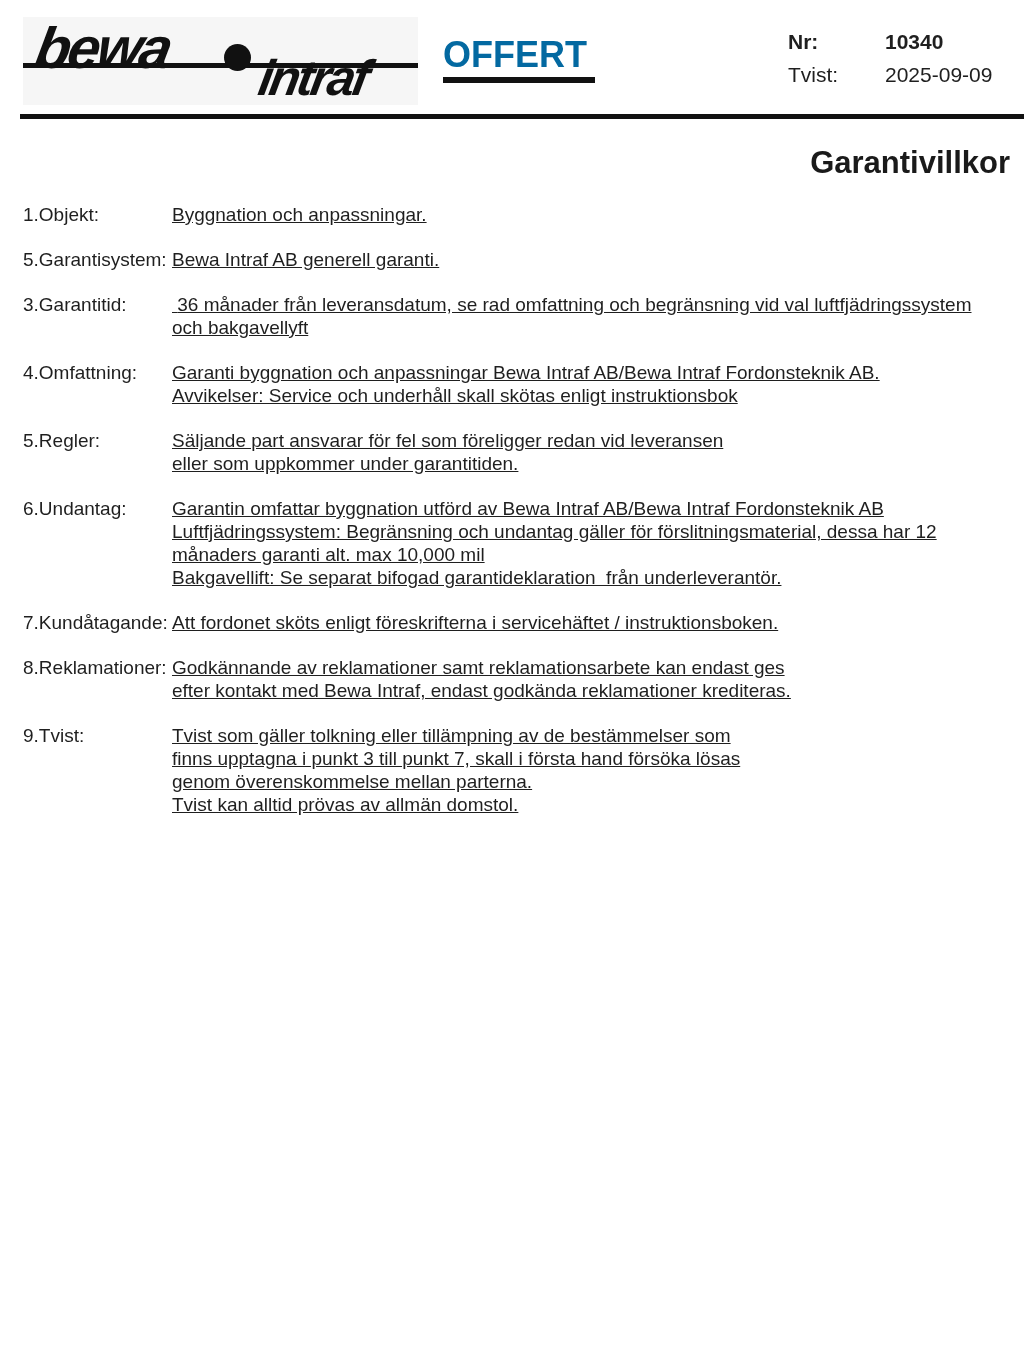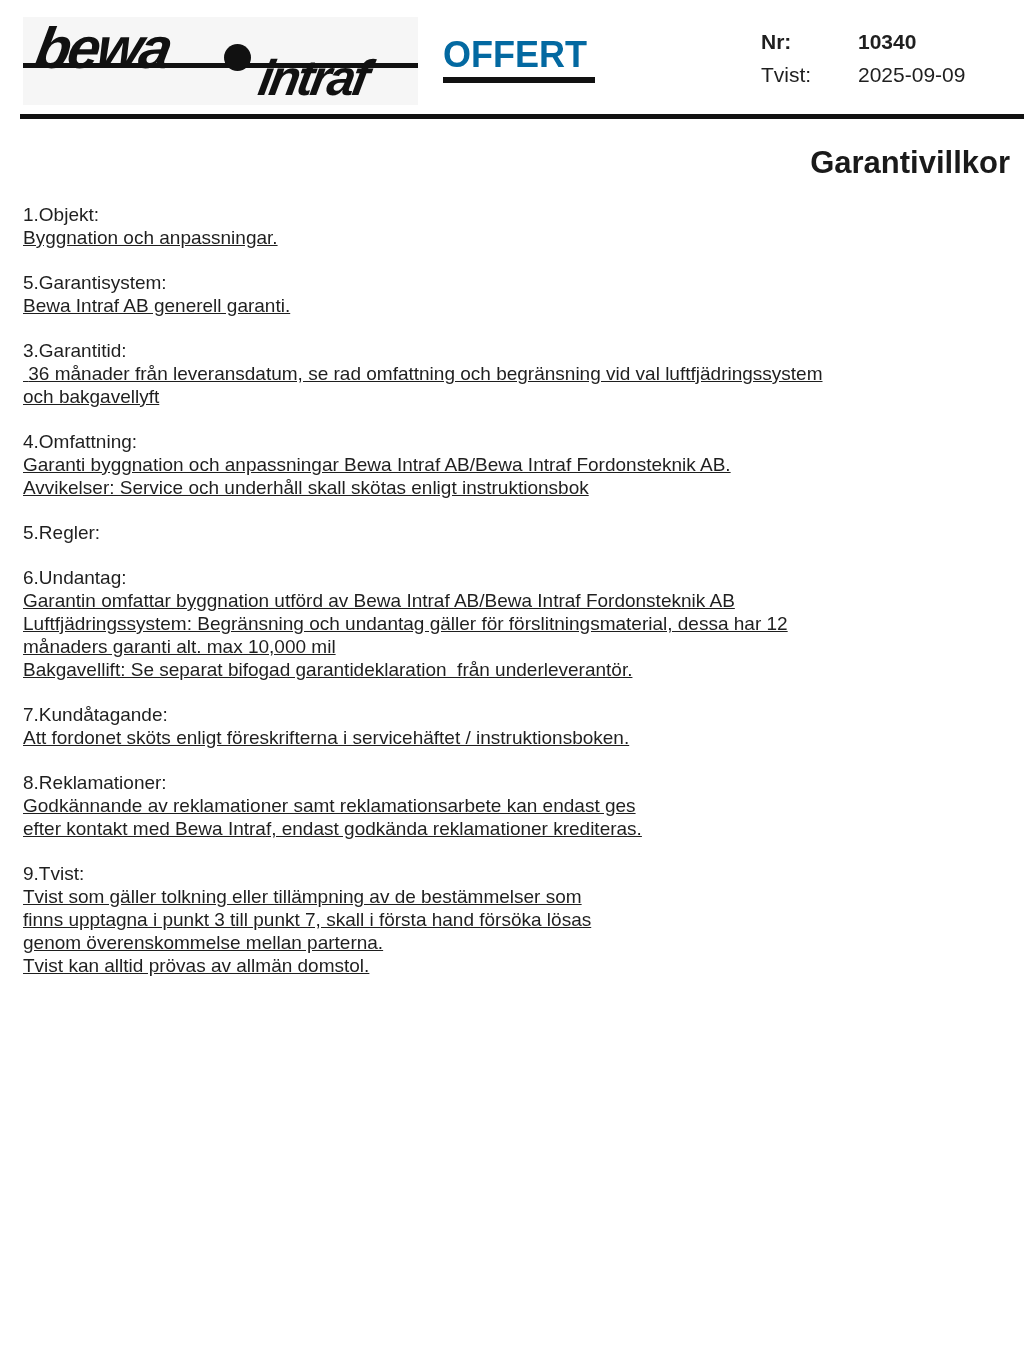--- a/index.html
+++ b/index.html
@@ -54,21 +54,21 @@
     font-weight: bold;
     line-height: 1.05;
     color: #0369a1;
     border-bottom: 6px solid #111;
     padding: 0 8px 3px 0;
     letter-spacing: 0px;
   }
 
   .meta {
     position: absolute;
-    left: 761px; top: 31px;
+    left: 788px; top: 31px;
     display: grid;
     grid-template-columns: 97px auto;
     row-gap: 11px;
     font-size: 21px;
     line-height: 22px;
     color: #1f1f1f;
   }
   .meta .bold { font-weight: bold; }
 
   .rule {
@@ -90,21 +90,20 @@
     line-height: 38px;
     color: #1a1a1a;
     text-align: right;
   }
   .item {
     display: flex;
     align-items: flex-start;
     margin-bottom: 22px;
     font-size: 19px;
     line-height: 23px;
-    flex-direction: column;
   }
   .item .label {
     min-width: 149px;
     white-space: pre;
     flex-shrink: 0;
   }
   .item .content {
     white-space: pre-wrap;
     flex: 1;
     text-decoration: underline;
@@ -153,20 +152,22 @@
     </div>
 
     <div class="item">
       <div class="label">4.Omfattning:</div>
       <div class="content">Garanti byggnation och anpassningar Bewa Intraf AB/Bewa Intraf Fordonsteknik AB.
 Avvikelser: Service och underhåll skall skötas enligt instruktionsbok</div>
     </div>
 
     <div class="item">
       <div class="label">5.Regler:</div>
+      <div class="content">Säljande part ansvarar för fel som föreligger redan vid leveransen
+eller som uppkommer under garantitiden.</div>
     </div>
 
     <div class="item">
       <div class="label">6.Undantag:</div>
       <div class="content">Garantin omfattar byggnation utförd av Bewa Intraf AB/Bewa Intraf Fordonsteknik AB
 Luftfjädringssystem: Begränsning och undantag gäller för förslitningsmaterial, dessa har 12
 månaders garanti alt. max 10,000 mil
 Bakgavellift: Se separat bifogad garantideklaration  från underleverantör.</div>
     </div>
 

